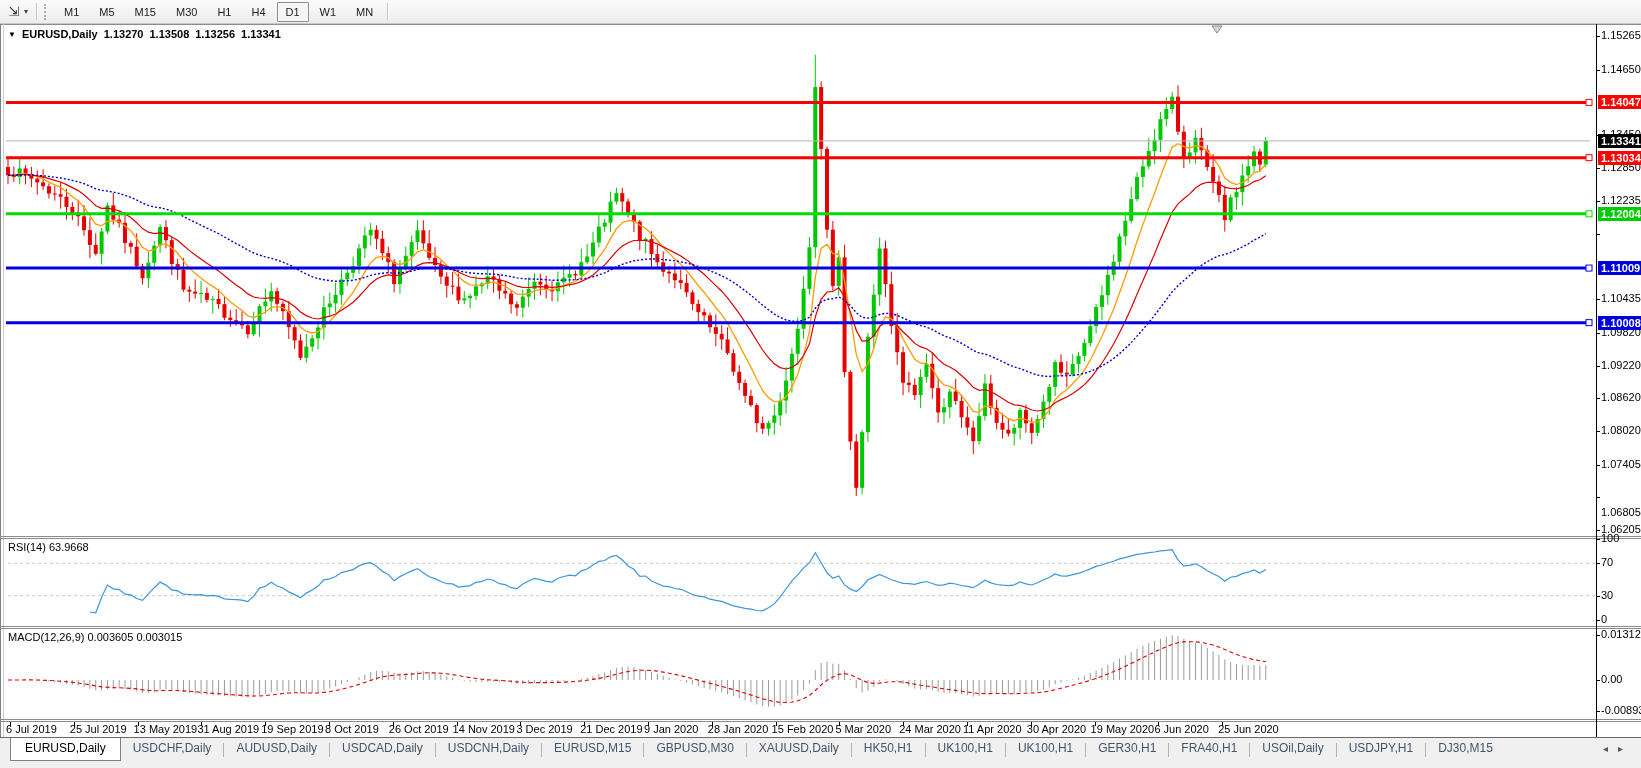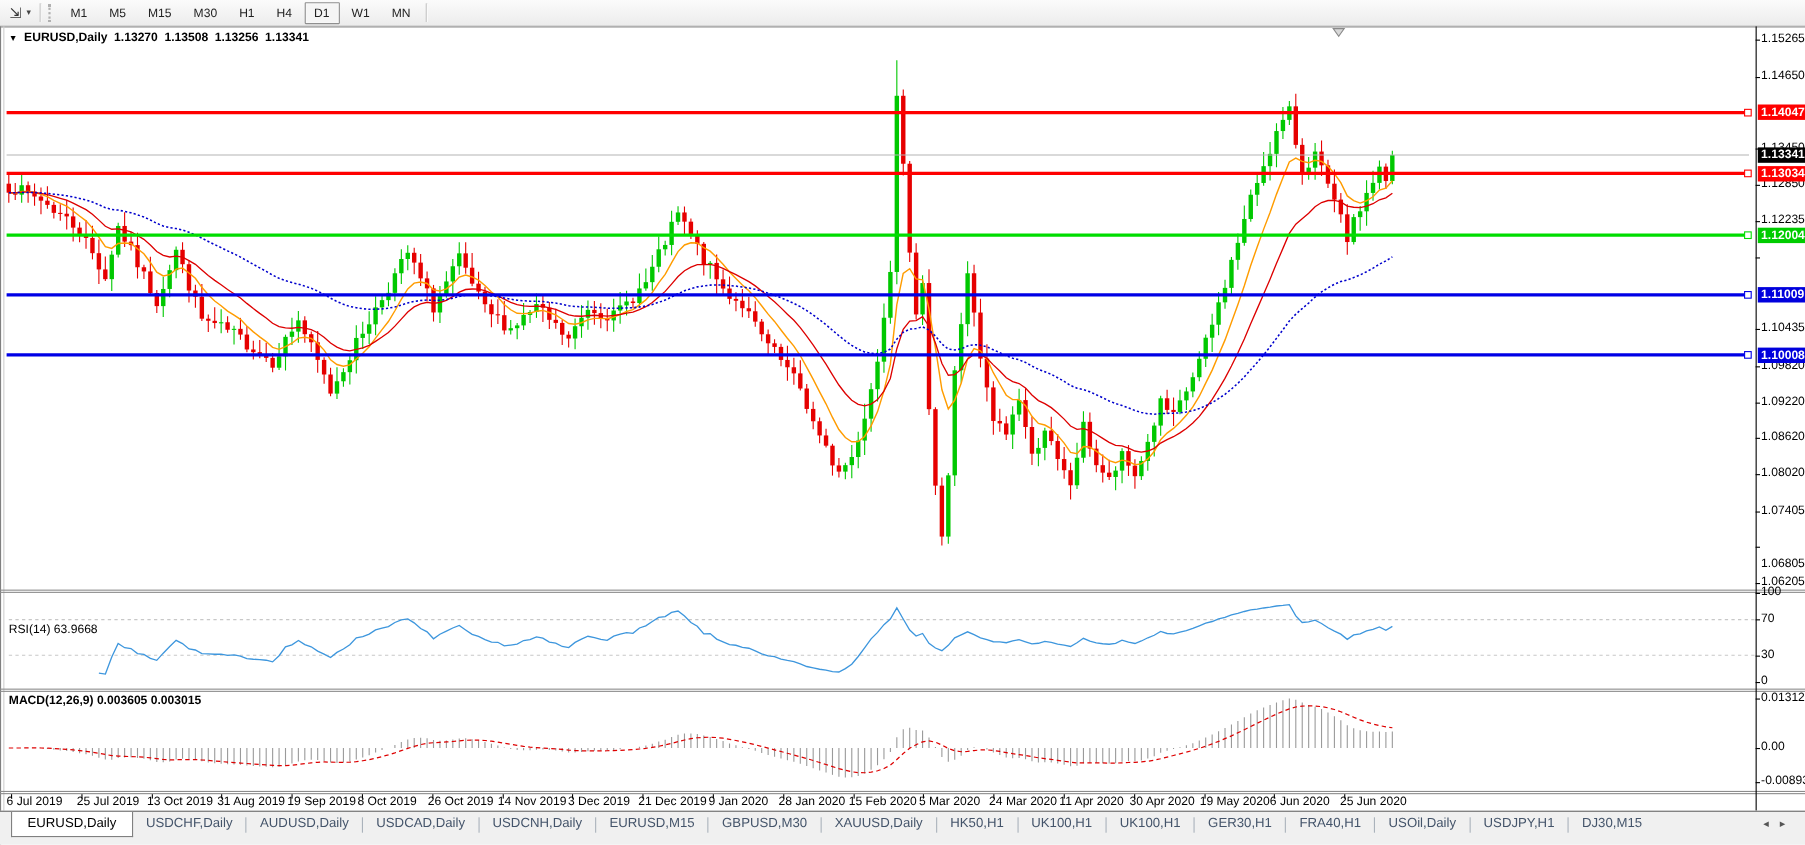--- a/index.html
+++ b/index.html
@@ -99,22 +99,22 @@
 
 <div id="chart-title">
   <span class="tri">▼</span>
   <span>EURUSD,Daily</span>
   <span>1.13270</span>
   <span>1.13508</span>
   <span>1.13256</span>
   <span>1.13341</span>
 </div>
 
-<div class="panel-label" style="top:566px;">RSI(14) 63.9668</div>
-<div class="panel-label" style="top:631px;font-weight:bold;">MACD(12,26,9) 0.003605 0.003015</div>
+<div class="panel-label" style="top:541px;">RSI(14) 63.9668</div>
+<div class="panel-label" style="top:631px;">MACD(12,26,9) 0.003605 0.003015</div>
 
 <svg id="main-svg" class="layer" style="top:24px;" width="1596" height="512" viewBox="0 24 1596 512">
     <g>
       <line x1="8" x2="8" y1="156.65483545356219" y2="184.26367399502874" stroke="#e60000" stroke-width="1"></line>
       <rect x="6" y="166.993727061413" width="4" height="8.178844056706964" fill="#e60000"></rect>
       <line x1="13.85" x2="13.85" y1="166.4090960017801" y2="181.86646362256582" stroke="#e60000" stroke-width="1"></line>
       <rect x="11.85" y="175.17257111811998" width="4" height="1.7963047452161902" fill="#e60000"></rect>
       <line x1="19.7" x2="19.7" y1="156.77712041265897" y2="184.3937230399895" stroke="#00c800" stroke-width="1"></line>
       <rect x="17.7" y="168.39260200591818" width="4" height="8.576273857417988" fill="#00c800"></rect>
       <line x1="25.549999999999997" x2="25.549999999999997" y1="165.07957757255448" y2="184.42814772030414" stroke="#e60000" stroke-width="1"></line>
@@ -830,21 +830,21 @@
     <div class="ptick-label" style="top: 673px;">0.00</div>
     <div class="ptick-mark" style="top: 711px;"></div>
     <div class="ptick-label" style="top: 704px;">-0.008933</div>
   </div>
 <div id="date-axis-overlay">
     <div class="dtick-mark" style="left: 10px;"></div>
     <div class="date-label" style="left: 6px;">6 Jul 2019</div>
     <div class="dtick-mark" style="left: 73.8px;"></div>
     <div class="date-label" style="left: 69.8px;">25 Jul 2019</div>
     <div class="dtick-mark" style="left: 137.6px;"></div>
-    <div class="date-label" style="left: 133.6px;">13 Oct 2019</div>
+    <div class="date-label" style="left: 133.6px;">13 May 2019</div>
     <div class="dtick-mark" style="left: 201.4px;"></div>
     <div class="date-label" style="left: 197.4px;">31 Aug 2019</div>
     <div class="dtick-mark" style="left: 265.2px;"></div>
     <div class="date-label" style="left: 261.2px;">19 Sep 2019</div>
     <div class="dtick-mark" style="left: 329px;"></div>
     <div class="date-label" style="left: 325px; text-align: right;">8 Oct 2019</div>
     <div class="dtick-mark" style="left: 392.8px;"></div>
     <div class="date-label" style="left: 388.8px;">26 Oct 2019</div>
     <div class="dtick-mark" style="left: 456.6px;"></div>
     <div class="date-label" style="left: 452.6px;">14 Nov 2019</div>

